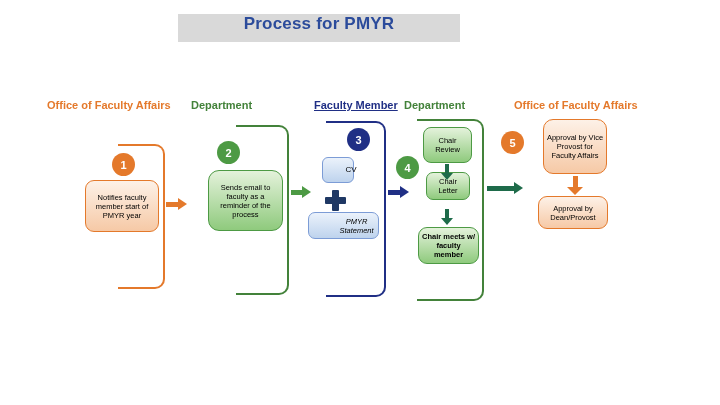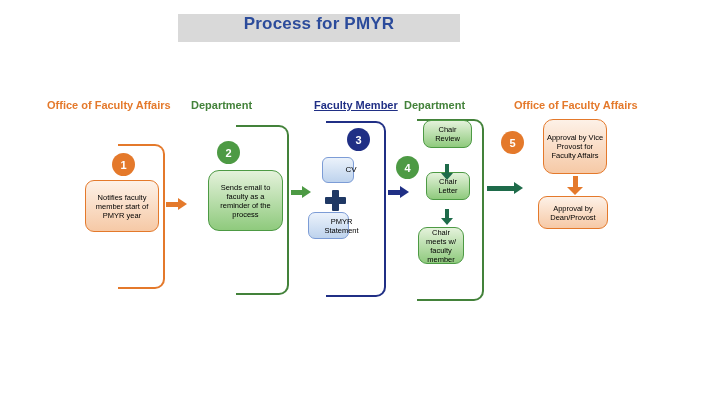--- a/index.html
+++ b/index.html
@@ -104,25 +104,25 @@
 
   <div class="pbox pbox-orange" style="left:85px; top:180px; width:74px; height:52px; border-radius:9px;">Notifies faculty member start of PMYR year</div>
 
   <div class="pbox pbox-green" style="left:188px; top:170px; width:75px; height:61px; border-radius:11px;margin-left:20px;">Sends email to faculty as a reminder of the process</div>
 
   <div class="pbox pbox-blue" style="left:322px; top:157px; width:28px; height:26px; border-radius:6px; font-size:8px;">CV</div>
   <div id="plus">
       <div class="h"></div>
       <div class="v"></div>
     </div>
-  <div class="pbox pbox-blue" style="left:308px; top:212px; width:41px; height:27px; border-radius:7px;">PMYR Statement</div>
+  <div class="pbox pbox-blue" style="left:308px; top:212px; width:71px; height:27px; border-radius:7px;font-style:italic;">PMYR Statement</div>
 
-  <div class="pbox pbox-green" style="left:423px; top:120px; width:49px; height:28px; border-radius:8px;">Chair Review</div>
+  <div class="pbox pbox-green" style="left:423px; top:127px; width:49px; height:36px; border-radius:8px;">Chair Review</div>
   <div class="pbox pbox-green" style="left:426px; top:172px; width:44px; height:28px; border-radius:7px;">Chair Letter</div>
-  <div class="pbox pbox-green" style="left:418px; top:227px; width:46px; height:37px; border-radius:9px;">Chair meets w/ faculty member</div>
+  <div class="pbox pbox-green" style="left:418px; top:227px; width:61px; height:37px; border-radius:9px;font-weight:bold;">Chair meets w/ faculty member</div>
 
   <div class="pbox pbox-orange" style="left:543px; top:119px; width:64px; height:55px; border-radius:10px;">Approval by Vice Provost for Faculty Affairs</div>
   <div class="pbox pbox-orange" style="left:538px; top:196px; width:70px; height:33px; border-radius:9px;">Approval by Dean/Provost</div>
 
   <div class="arrow-r c-orange" style="left:166px; top:198px;">
     <div class="shaft" style="width:12px;"></div>
       <div class="head" style="left:12px;"></div>
   </div>
   <div class="arrow-r c-green" style="left:291px; top:186px;">
     <div class="shaft" style="width:11px;"></div>

